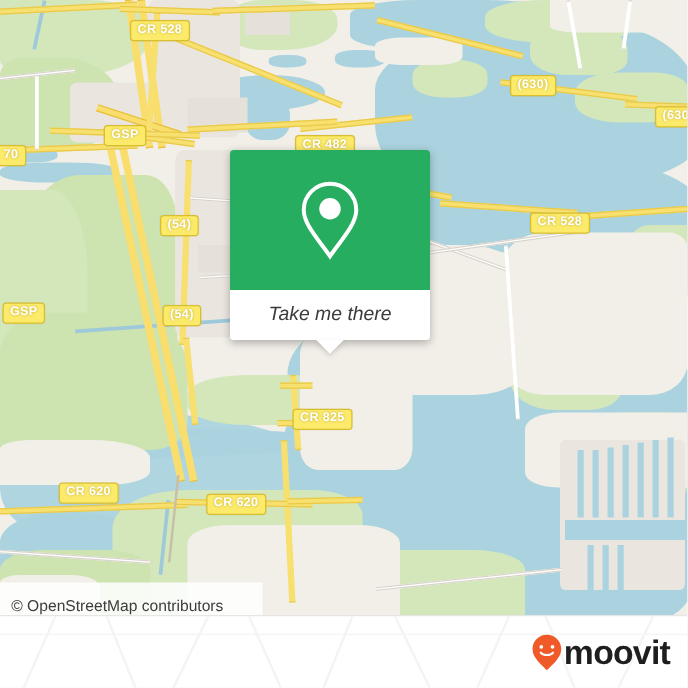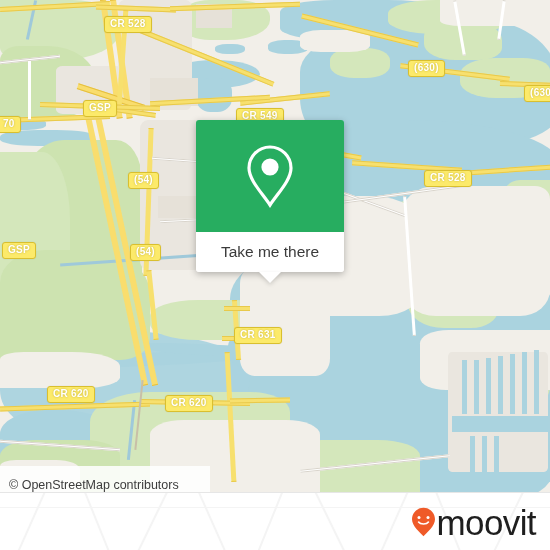--- a/index.html
+++ b/index.html
@@ -25,22 +25,22 @@
   .strm{position:absolute;background:#9fc9da;}
 
   
   .shield{position:absolute;background:#fcea6a;border:1px solid #d9bf2f;
           border-radius:3px;color:#fff;font-size:10px;font-weight:bold;
           letter-spacing:.3px;padding:1px 5px 2px 5px;white-space:nowrap;
           text-shadow:0 0 2px rgba(120,100,0,.45);line-height:12px;
           box-shadow:0 0 0 .5px rgba(0,0,0,.04);}
 
   
-  #card{position:absolute;left:196px;top:120px;width:148px;
-        box-shadow:0 2px 7px rgba(0,0,0,.28);border-radius:3px;}
+  #card{position:absolute;left:184px;top:120px;width:160px;
+        box-shadow:0 2px 7px rgba(0,0,0,.28);border-radius:3px;font-style:italic;}
   #card-top{height:112px;background:#27ad60;border-radius:3px 3px 0 0;
             display:flex;align-items:center;justify-content:center;}
   #card-bot{height:40px;background:#fff;border-radius:0 0 3px 3px;
             display:flex;align-items:center;justify-content:center;position:relative;}
   #card-bot span{font-size:15.5px;color:#3b3b3b;}
   #card-tail{position:absolute;left:50%;margin-left:-11px;bottom:-11px;
              width:0;height:0;border-left:11px solid transparent;
              border-right:11px solid transparent;border-top:11px solid #fff;
              filter:drop-shadow(0 2px 2px rgba(0,0,0,.15));}
 
@@ -49,21 +49,21 @@
           background:rgba(255,255,255,.86);display:flex;align-items:flex-end;}
   #attrib span{font-size:12.5px;color:#3c3c3c;padding-left:9px;}
 
   
   #footer{position:absolute;left:0;top:492px;width:550px;height:58px;
           background:#fff;border-top:1px solid #e6e6e6;overflow:hidden;}
   .wm{position:absolute;background:#f4f4f4;}
   #ftitle{position:absolute;left:14px;top:20px;font-size:14.5px;color:#3c3c3c;
           letter-spacing:.1px;}
   #logo{position:absolute;right:14px;top:14px;height:30px;display:flex;align-items:center;}
-  #logo-word{font-size:35px;color:#1e1e1e;font-weight:normal;letter-spacing:-.6px;
+  #logo-word{font-size:27px;color:#1e1e1e;font-weight:bold;letter-spacing:-.6px;
              line-height:27px;margin-left:1px;}
 </style>
 </head>
 <body>
 
 <div id="app">
 
   <div id="map">
 
     <div class="water" style="left:300px;top:20px;width:260px;height:130px;
@@ -196,29 +196,29 @@
     <div class="minor" style="left:408px;top:196px;width:3px;height:140px;transform:rotate(-4deg);"></div>
     <div class="minor" style="left:458px;top:0px;width:3px;height:56px;transform:rotate(-10deg);"></div>
     <div class="minor" style="left:500px;top:0px;width:3px;height:40px;transform:rotate(8deg);"></div>
     <div class="minor" style="left:0px;top:444px;width:120px;height:3px;transform:rotate(4deg);"></div>
     <div class="minor" style="left:300px;top:462px;width:150px;height:3px;transform:rotate(-6deg);"></div>
     <div class="track" style="left:138px;top:380px;width:2px;height:70px;transform:rotate(6deg);"></div>
 
     <div id="shields">
         <div class="shield" style="left: 104px; top: 16px;">CR 528</div>
         <div class="shield" style="left: 83px; top: 100px;">GSP</div>
-        <div class="shield" style="left: 236px; top: 108px;">CR 549</div>
+        <div class="shield" style="left: 236px; top: 108px;">CR 482</div>
         <div class="shield" style="left: 408px; top: 60px;">(630)</div>
         <div class="shield" style="left: 524px; top: 85px;">(630)</div>
         <div class="shield" style="left: -3px; top: 116px;">70</div>
         <div class="shield" style="left: 128px; top: 172px;">(54)</div>
         <div class="shield" style="left: 424px; top: 170px;">CR 528</div>
         <div class="shield" style="left: 2px; top: 242px;">GSP</div>
         <div class="shield" style="left: 130px; top: 244px;">(54)</div>
-        <div class="shield" style="left: 234px; top: 327px;">CR 631</div>
+        <div class="shield" style="left: 234px; top: 327px;">CR 825</div>
         <div class="shield" style="left: 47px; top: 386px;">CR 620</div>
         <div class="shield" style="left: 165px; top: 395px;">CR 620</div>
       </div>
 
     <div id="card">
       <div id="card-top">
         <svg width="52" height="66" viewBox="0 0 52 66">
           <path d="M26 4 C14.4 4 5 13.4 5 25 C5 37 18 50 26 62 C34 50 47 37 47 25 C47 13.4 37.6 4 26 4 Z" fill="none" stroke="#ffffff" stroke-width="3.2"></path>
           <circle cx="26" cy="24" r="8.6" fill="#ffffff"></circle>
         </svg>

